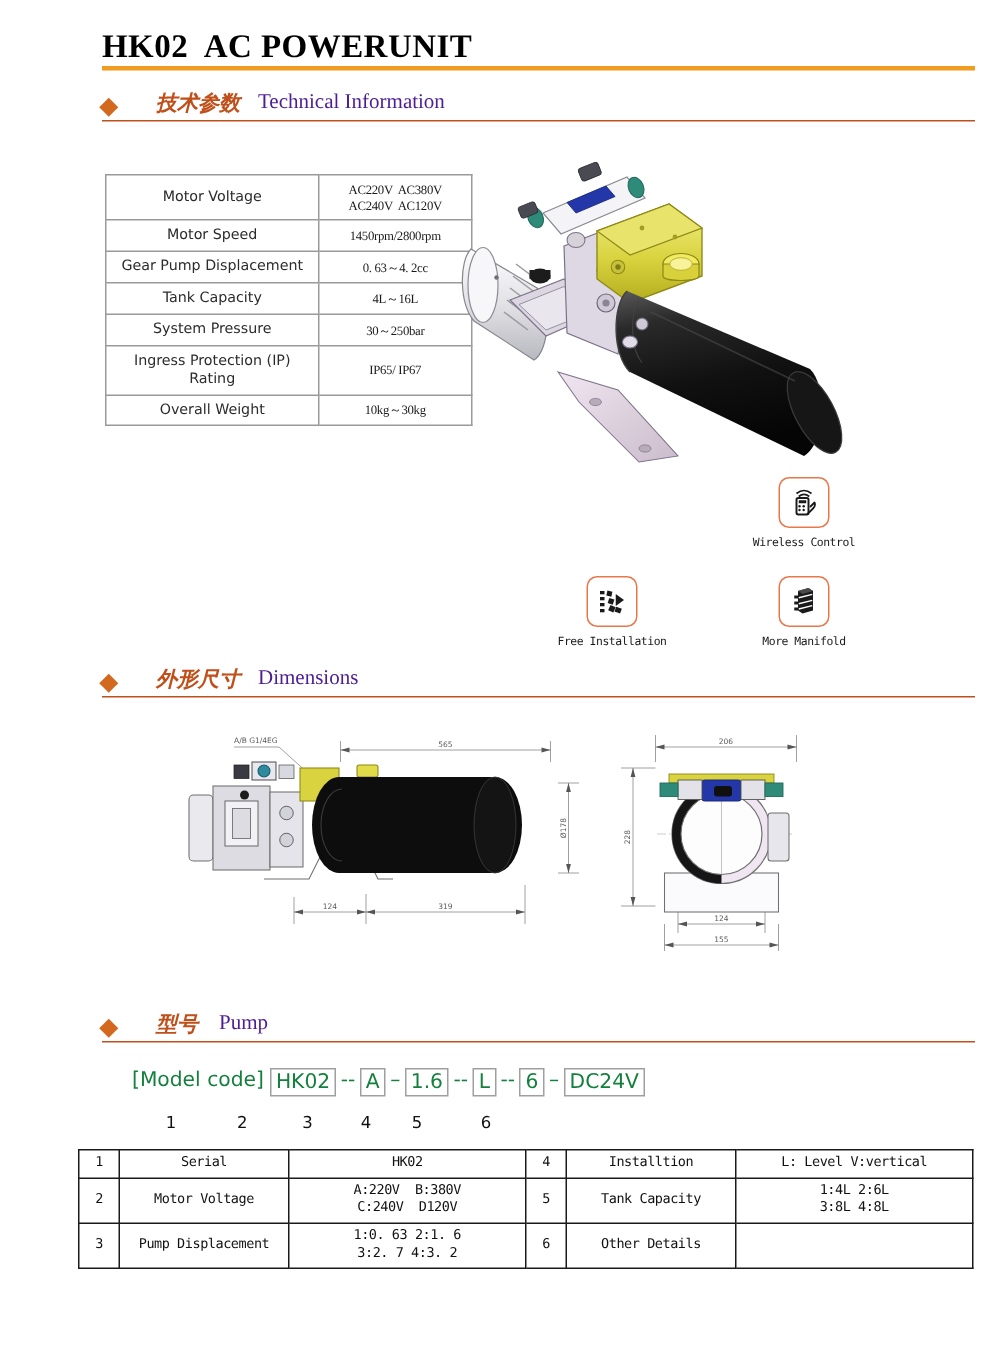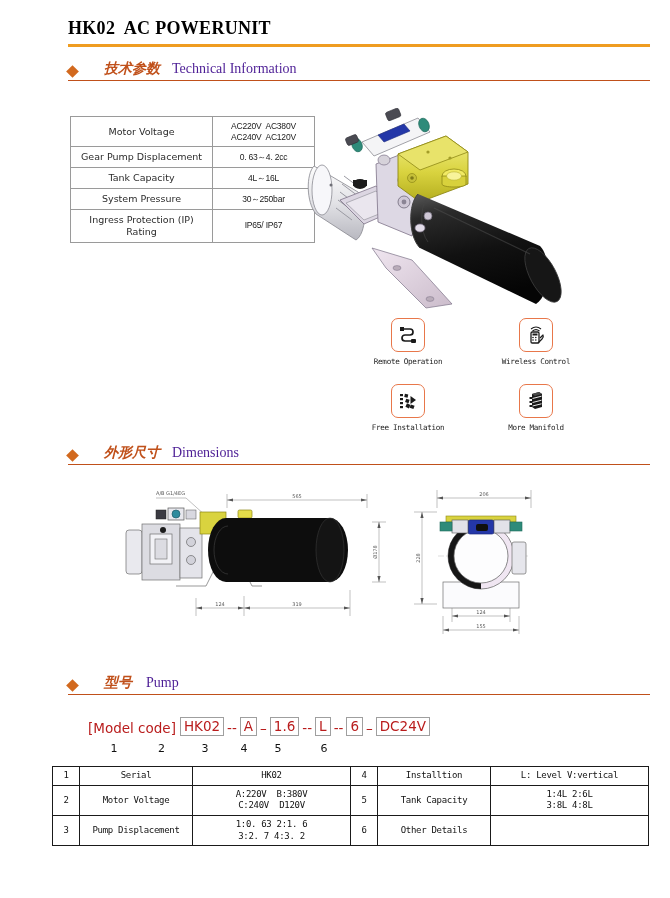--- a/index.html
+++ b/index.html
@@ -16,21 +16,21 @@
     overflow: hidden;
   }
 
   
   .page-title {
     position: absolute;
     left: 68px;
     top: 18px;
     font-family: "Liberation Serif", serif;
     font-weight: bold;
-    font-size: 18px;
+    font-size: 22px;
     letter-spacing: 0.3px;
     white-space: pre;
   }
   .title-rule {
     position: absolute;
     left: 68px;
     top: 44px;
     width: 582px;
     height: 2.5px;
     background: #ef9c20;
@@ -97,21 +97,21 @@
     line-height: 1.25;
   }
   .spec-label {
     width: 135px;
     font-family: "DejaVu Sans", sans-serif;
     font-size: 9.5px;
     color: #2b2b2b;
   }
   .spec-value {
     width: 95px;
-    font-family: Liberation Sans, sans-serif;
+    font-family: Liberation Serif, serif;
     font-size: 8.5px;
     color: #1a1a1a;
     letter-spacing: -0.2px;
     margin-left: 48px;
   }
   .spec-value div { white-space: pre; }
 
   
   .product-art {
     position: absolute;
@@ -169,24 +169,24 @@
     fill: #5a5a5a;
   }
 
   
   .model-code {
     position: absolute;
     left: 88px;
     top: 712px;
     height: 24px;
     display: flex;
-    align-items: flex-end;
+    align-items: flex-start;
     font-family: "DejaVu Sans", sans-serif;
     font-size: 13.5px;
-    color: #b91c1c;
+    color: #15803d;
   }
   .mc-prefix { margin-right: 4px; white-space: pre; }
   .mc-box {
     border: 1px solid #9f9f9f;
     padding: 1px 3px;
     line-height: 1.1;
     white-space: pre;
   }
   .mc-sep { padding: 0 3px; white-space: pre; }
   .mc-index-row {
@@ -244,20 +244,26 @@
 <table class="spec-table">
   <tbody>
     <tr>
       <td class="spec-label">Motor Voltage</td>
       <td class="spec-value">
         <div>AC220V  AC380V</div>
         <div>AC240V  AC120V</div>
       </td>
     </tr>
     <tr>
+      <td class="spec-label">Motor Speed</td>
+      <td class="spec-value">
+        <div>1450rpm/2800rpm</div>
+      </td>
+    </tr>
+    <tr>
       <td class="spec-label">Gear Pump Displacement</td>
       <td class="spec-value">
         <div>0. 63～4. 2cc</div>
       </td>
     </tr>
     <tr>
       <td class="spec-label">Tank Capacity</td>
       <td class="spec-value">
         <div>4L～16L</div>
       </td>
@@ -265,20 +271,26 @@
     <tr>
       <td class="spec-label">System Pressure</td>
       <td class="spec-value">
         <div>30～250bar</div>
       </td>
     </tr>
     <tr>
       <td class="spec-label">Ingress Protection (IP) Rating</td>
       <td class="spec-value">
         <div>IP65/ IP67</div>
+      </td>
+    </tr>
+    <tr>
+      <td class="spec-label">Overall Weight</td>
+      <td class="spec-value">
+        <div>10kg～30kg</div>
       </td>
     </tr>
   </tbody>
 </table>
 
 <div class="product-art">
   <svg width="295" height="205" viewBox="0 0 295 205">
     <defs>
       <linearGradient id="tankg" x1="0" y1="0" x2="0.25" y2="1">
         <stop offset="0%" stop-color="#5a5a5a"></stop>
@@ -354,30 +366,20 @@
     <path d="M126 92 C120 100 120 124 128 134" fill="none" stroke="#454545" stroke-width="0.8" opacity="0.8"></path>
     <path d="M134 100 L230 146" stroke="#4e4e4e" stroke-width="1.2" opacity="0.55"></path>
 
     <circle cx="128" cy="108" r="4" fill="#cfc8d6" stroke="#6f6878" stroke-width="0.7"></circle>
     <ellipse cx="120" cy="120" rx="5" ry="4" fill="#e2dce8" stroke="#7d7288" stroke-width="0.7"></ellipse>
   </svg>
 </div>
 
 <div class="features">
 
-  <div class="feature" style="left:0px; top:0px;">
-    <div class="badge">
-      <svg width="22" height="22" viewBox="0 0 22 22">
-        <path d="M6 5 L13 5 A3 3 0 0 1 13 11 L8 11 A3 3 0 0 0 8 17 L15 17" fill="none" stroke="#1a1a1a" stroke-width="1.7" stroke-linecap="round"></path>
-        <rect x="3" y="3" width="4" height="4" fill="#1a1a1a"></rect>
-        <rect x="14" y="15" width="5" height="4" rx="1" fill="#1a1a1a"></rect>
-      </svg>
-    </div>
-    <div class="cap">Remote Operation</div>
-  </div>
 
   <div class="feature" style="left:128px; top:0px;">
     <div class="badge">
       <svg width="22" height="22" viewBox="0 0 22 22">
         <path d="M6 5 Q11 1 16 5" fill="none" stroke="#1a1a1a" stroke-width="1.1"></path>
         <path d="M7.5 7 Q11 4.2 14.5 7" fill="none" stroke="#1a1a1a" stroke-width="1.1"></path>
         <rect x="6" y="8" width="8" height="11" rx="1.2" fill="none" stroke="#1a1a1a" stroke-width="1.3"></rect>
         <rect x="7.5" y="9.5" width="5" height="2" fill="#1a1a1a"></rect>
         <circle cx="8" cy="13.5" r="0.8" fill="#1a1a1a"></circle>
         <circle cx="10.8" cy="13.5" r="0.8" fill="#1a1a1a"></circle>

